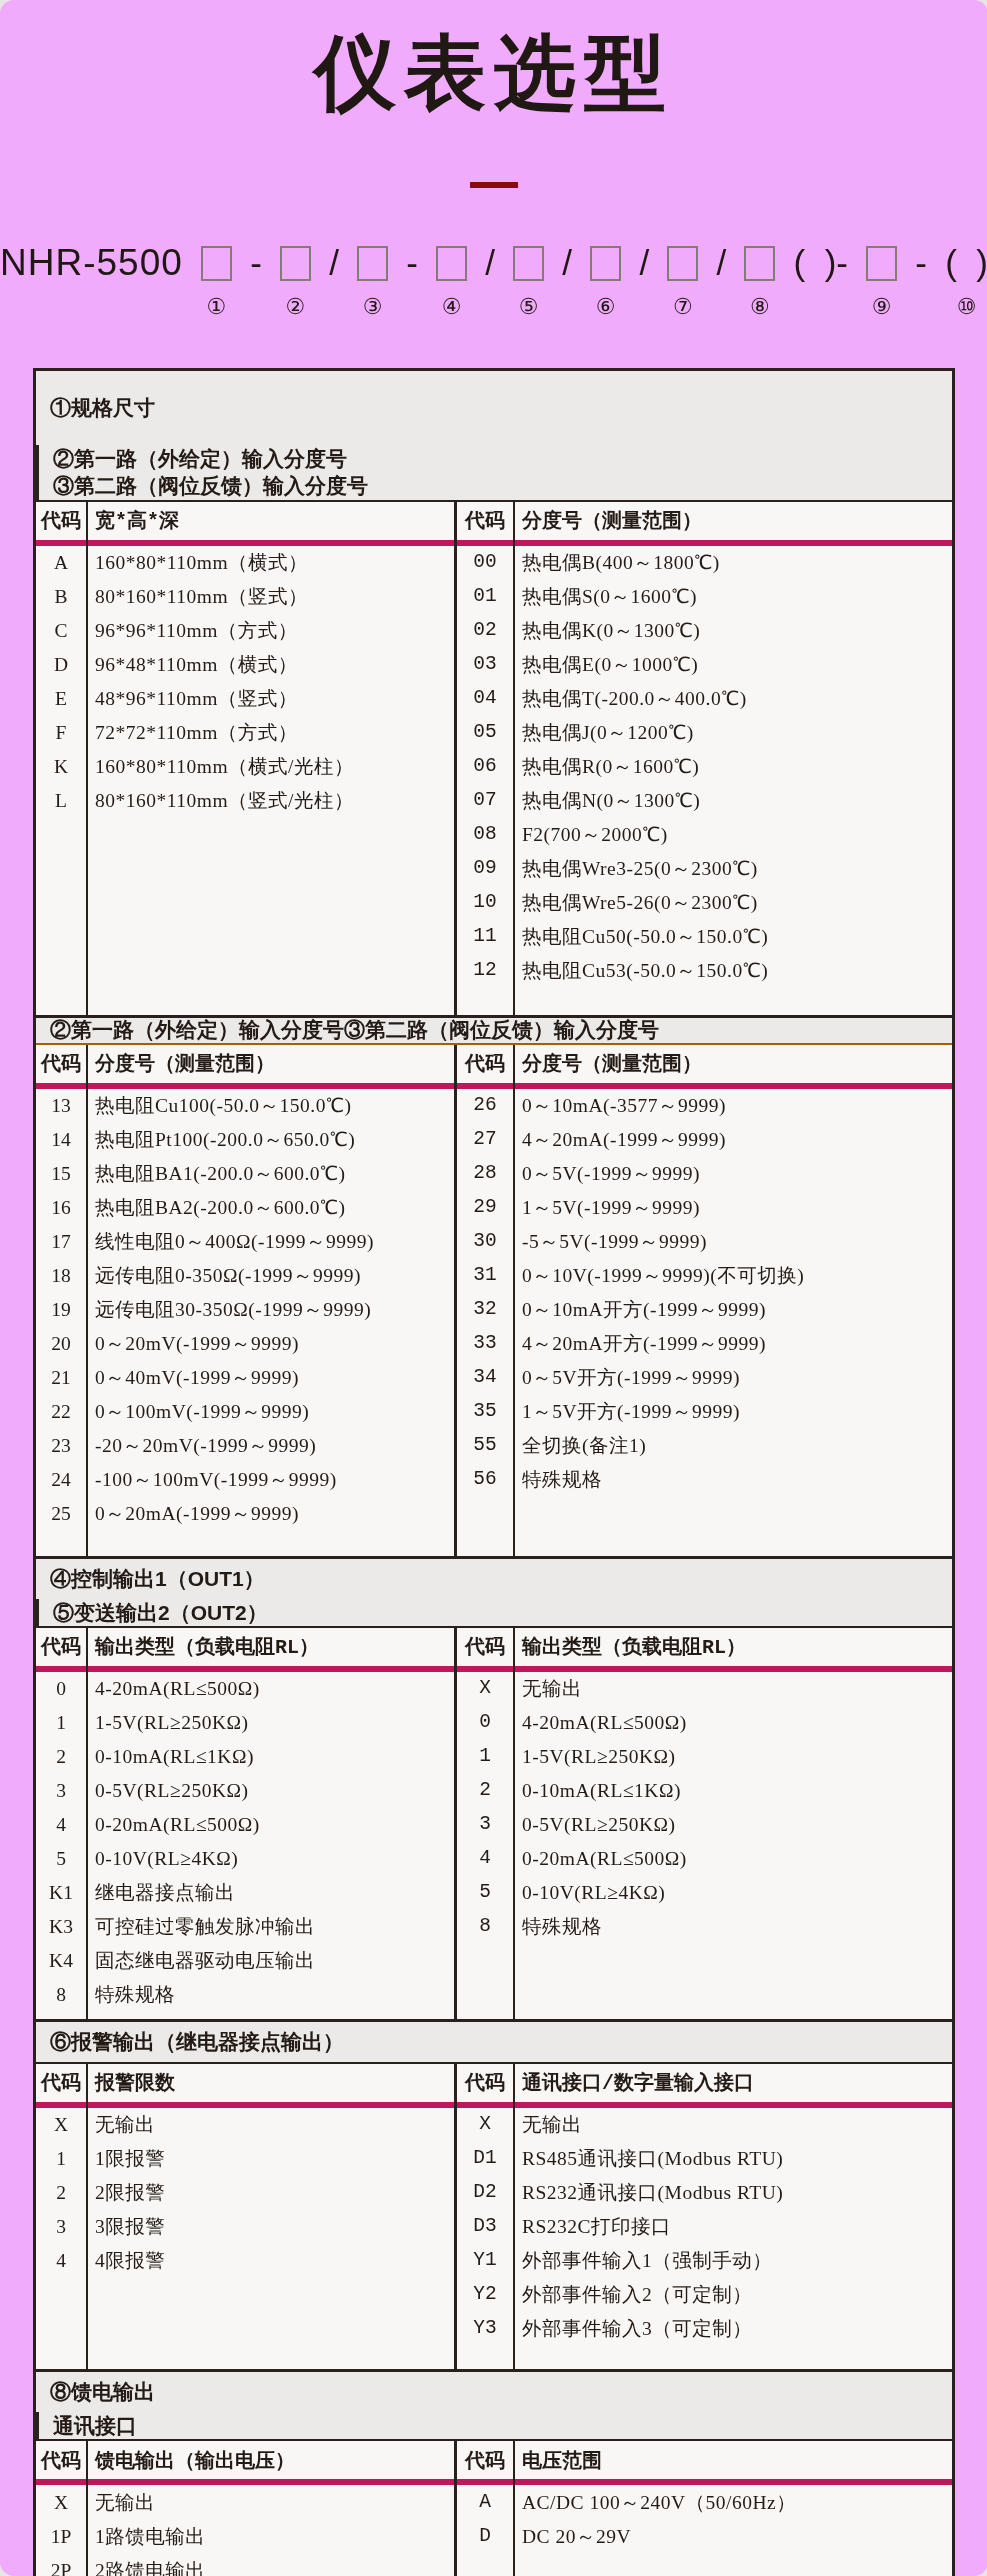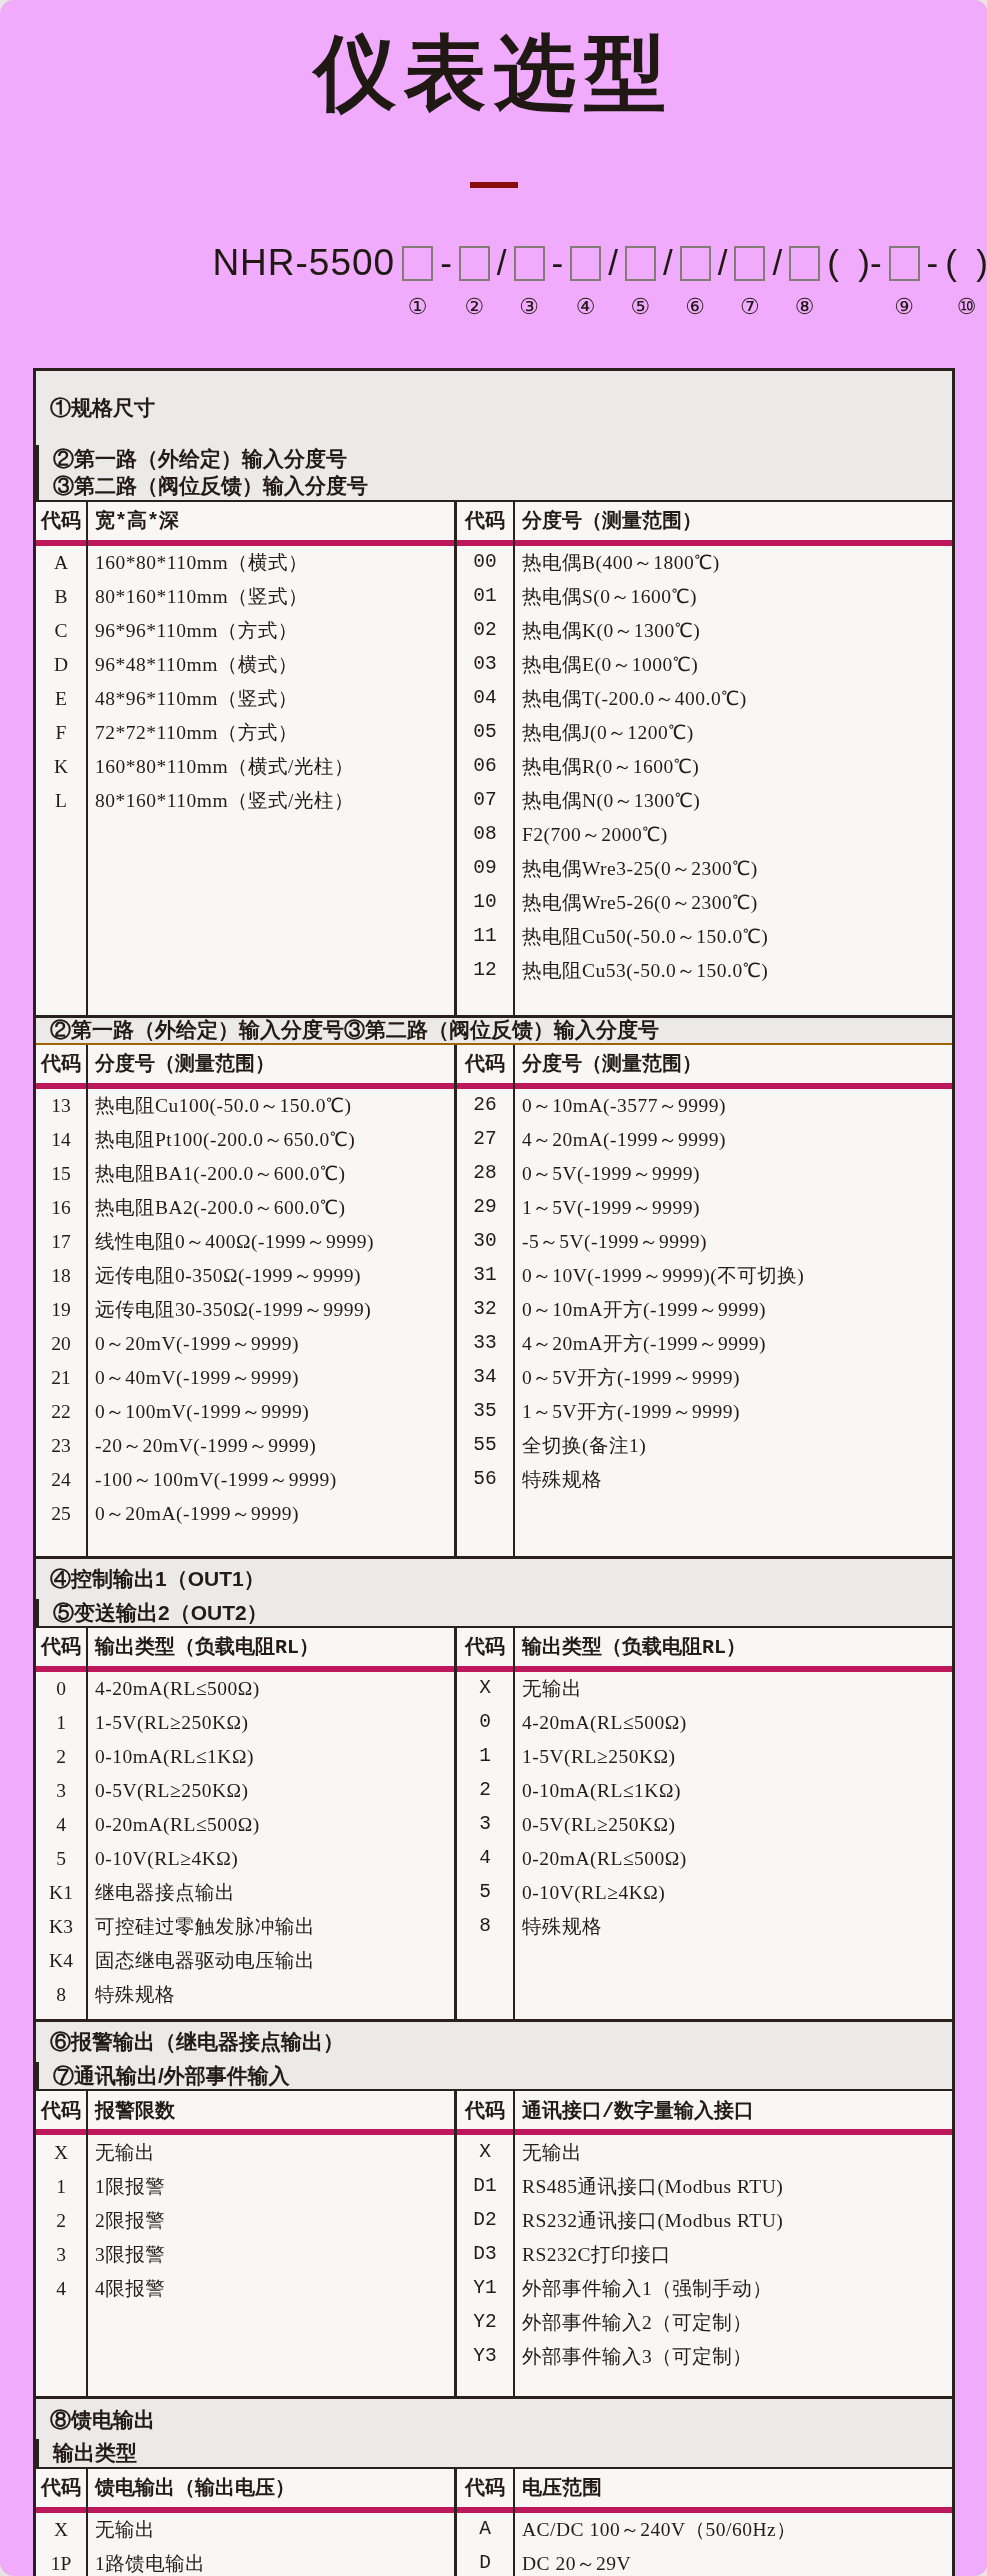--- a/index.html
+++ b/index.html
@@ -9,21 +9,21 @@
     font-family:"Liberation Sans", sans-serif;color:#241b16;
   }
   
   .page-title{
     margin:0;padding-top:30px;text-align:center;
     font-size:82px;line-height:1.05;font-weight:900;letter-spacing:8px;color:#1f1813;
   }
   .accent-dash{width:48px;height:6px;margin:66px auto 0;background:#8a0b0b;}
   
   .model{
-    margin-top:52px;display:flex;justify-content:flex-end;align-items:flex-start;
+    margin-top:52px;display:flex;justify-content:space-between;align-items:flex-start;
     gap:7px;white-space:pre;
   }
   .part{display:flex;flex-direction:column;align-items:center;}
   .part .glyph{height:46px;display:flex;align-items:center;font-size:35px;color:#1f1813;}
   .part.label .glyph{font-size:37px;letter-spacing:1px;}
   .part .box{width:27px;height:31px;border:2px solid #827b76;background:transparent;}
   .part .num{height:28px;margin-top:8px;font-size:22px;color:#1f1813;}
   
   .sel-table{
     margin:46px 33px 0;width:922px;box-sizing:border-box;
@@ -408,23 +408,20 @@
             </div>
         </div>
       </div>
     </div>
 
     <div class="sec s4">
       <div class="heads">
         <div class="head hl h40">
           <div>⑥报警输出（继电器接点输出）</div>
         </div>
-        <div class="head hr h40">
-          <div>⑦通讯输出/外部事件输入</div>
-        </div>
       </div>
       <div class="cols">
         <div class="pane pl">
           <div class="sub">
             <span class="code-h">代码</span>
             <span class="desc-h">报警限数</span>
           </div>
           <div class="rows">
               <div class="tr">
                 <div class="td code">X</div>
@@ -486,21 +483,21 @@
         </div>
       </div>
     </div>
 
     <div class="sec s5">
       <div class="heads">
         <div class="head hl h40">
           <div>⑧馈电输出</div>
         </div>
         <div class="head hr h40">
-          <div>输出类型</div>
+          <div>通讯接口</div>
         </div>
       </div>
       <div class="cols">
         <div class="pane pl">
           <div class="sub">
             <span class="code-h">代码</span>
             <span class="desc-h">馈电输出（输出电压）</span>
           </div>
           <div class="rows">
               <div class="tr">

